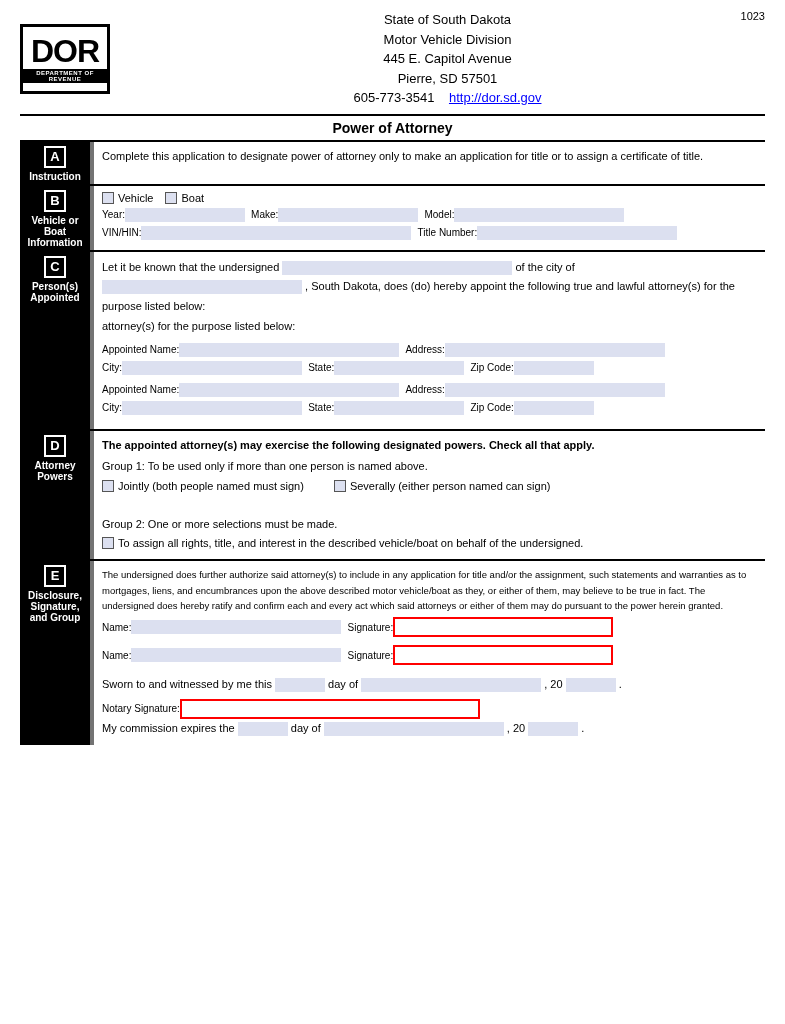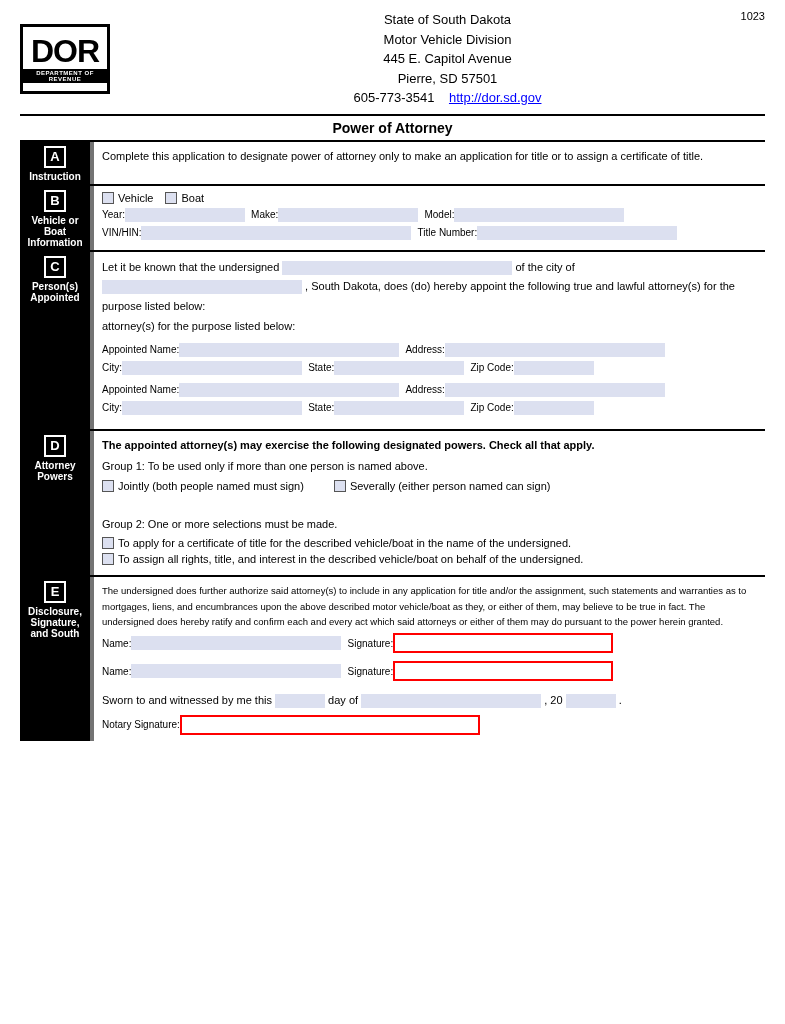--- a/index.html
+++ b/index.html
@@ -324,39 +324,33 @@
       </label>
       <label class="check-option">
         <span class="checkbox"></span>
         <span>Severally (either person named can sign)</span>
       </label>
     </div>
     <p style="margin-bottom:4px;margin-top:24px;">Group 2: One or more selections must be made.</p>
     <div class="row" style="margin-bottom:4px;">
       <label class="check-option">
         <span class="checkbox"></span>
-        <span>To apply for a certificate of title for the described vehicle/boat in the name of the undersigned.</span>
-      </label>
-    </div>
-    <div class="row" style="margin-bottom:4px;">
-      <label class="check-option">
-        <span class="checkbox"></span>
         <span>To assign all rights, title, and interest in the described vehicle/boat on behalf of the undersigned.</span>
       </label>
     </div>
   </div>
 </div>
 
 <div class="section">
   <div class="section-label">
     <div class="section-letter">E</div>
     <div>
       <span>Disclosure,</span><br>
       <span>Signature,</span><br>
-      <span>and South</span>
+      <span>and Group</span>
     </div>
   </div>
   <div class="section-content">
     <p class="disclosure-text">The undersigned does further authorize said attorney(s) to include in any application for title and/or the assignment, such statements and warranties as to mortgages, liens, and encumbrances upon the above described motor vehicle/boat as they, or either of them, may believe to be true in fact. The undersigned does hereby ratify and confirm each and every act which said attorneys or either of them may do pursuant to the power herein granted.</p>
 
     <div class="row" style="margin-bottom:8px;">
       <span class="field-label">Name:</span>
       <span class="input-field" style="width:210px;"></span>
       &nbsp;&nbsp;
       <span class="field-label">Signature:</span>
@@ -379,14 +373,23 @@
       , <span>20</span>
       <span class="input-field" style="width:50px;"></span>
       .
     </div>
 
     <div class="row" style="margin-bottom:0;">
       <span class="field-label">Notary Signature:</span>
       <span class="notary-sig-field"></span>
     </div>
 
+    <div style="line-height:1.8;">
+      <span>My commission expires the</span>
+      <span class="input-field" style="width:50px;"></span>
+      <span>day of</span>
+      <span class="input-field" style="width:180px;"></span>
+      , <span>20</span>
+      <span class="input-field" style="width:50px;"></span>
+      .
+    </div>
   </div>
 </div>
 
 </body></html>

